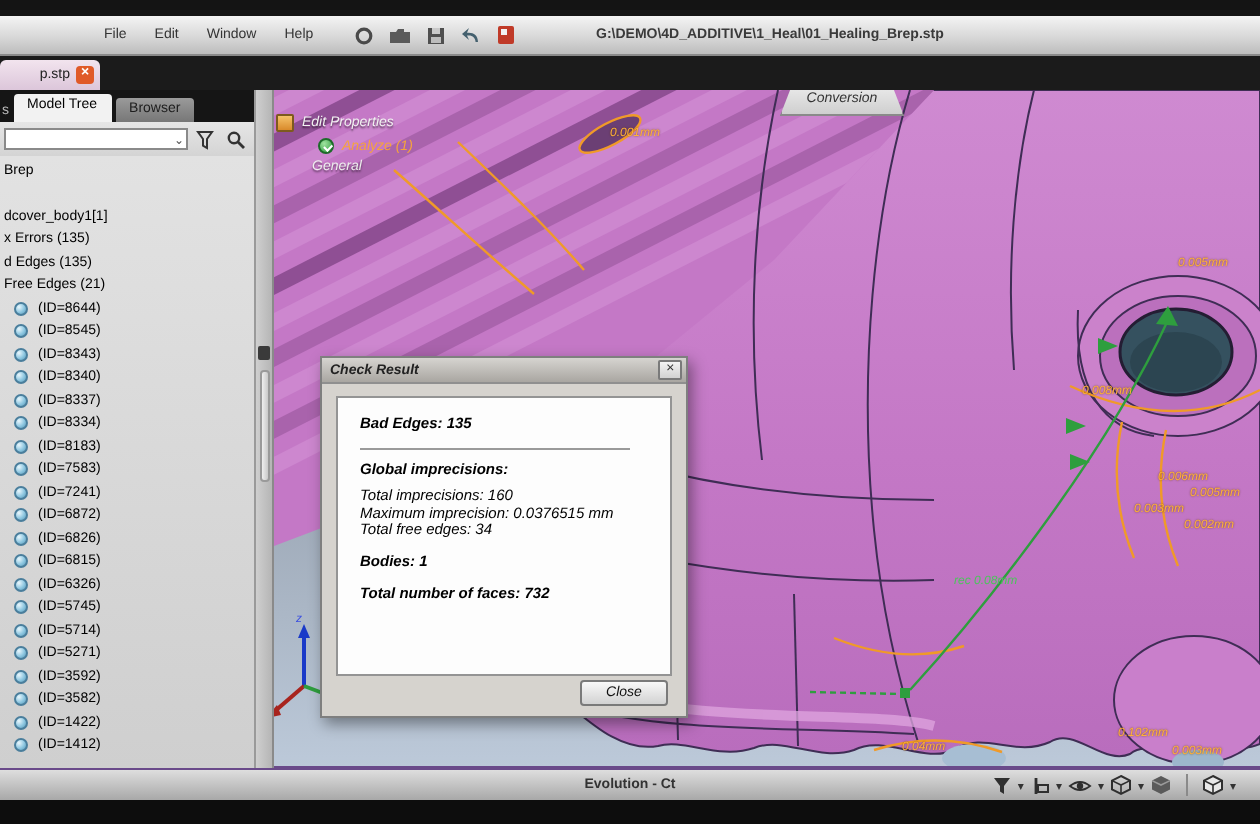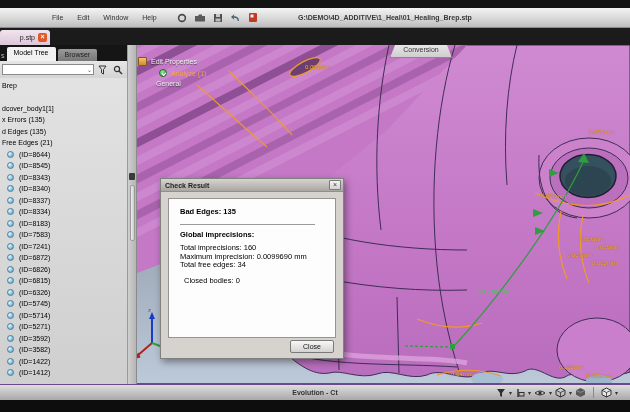--- a/index.html
+++ b/index.html
@@ -37,21 +37,21 @@
   .trow.gap { margin-bottom:11px; }
   .trow.id-row { padding-left:7px; }
   .sphere { width:7px; height:7px; border-radius:50%; background:radial-gradient(circle at 30% 30%, #eaf7fd, #8cc6e0 55%, #5795b5); border:0.5px solid #4a7e9c; margin-right:5px; flex:0 0 auto; }
 
   
   .splitter { width:9px; background:linear-gradient(90deg,#cfcfcf,#b5b5b5); border-right:1px solid #8a8a8a; position:relative; }
   .split-handle { position:absolute; left:1.5px; top:140px; width:5px; height:56px; background:linear-gradient(90deg,#efefef,#c9c9c9); border:1px solid #9a9a9a; border-radius:2px; }
   .split-dot { position:absolute; left:1px; top:128px; width:6px; height:7px; background:#3a3a3a; border-radius:1px; }
 
   
-  .viewport { position:relative; width:493px; height:339px; background:linear-gradient(#7d8694,#9aa5b3 55%,#bcc9d9); overflow:hidden; border-bottom:1px solid #6a4a8a; }
+  .viewport { position:relative; width:493px; height:339px; background:linear-gradient(#7d8694,#9aa5b3 55%,#bcc9d9); overflow:hidden; border-bottom:1px solid #6a4a8a;font-style:italic; }
   .viewport svg { position:absolute; left:0; top:0; }
   .conversion-tab { position:absolute; left:253px; top:-3px; width:62px; height:16px; background:linear-gradient(#ececec,#cfcfcf); border:1px solid #8a8a8a; border-radius:0 0 0 0; border-top:none; clip-path:polygon(10% 0,90% 0,100% 100%,0 100%); font-size:7px; color:#333; text-align:center; line-height:16px; z-index:3; }
   .edit-props { position:absolute; left:1px; top:12px; z-index:3; font-size:7px; }
   .ep-row { display:flex; align-items:center; gap:4px; margin-bottom:3px; }
   .ep-icon { width:9px; height:9px; background:linear-gradient(#f5c26a,#d98a2b); border:1px solid #7d5a1e; border-radius:1px; }
   .ep-label { color:#f2f2f2; text-shadow:0 1px 1px rgba(0,0,0,.6); }
   .ep-check { width:8px; height:8px; border-radius:50%; background:radial-gradient(circle at 35% 30%, #9fe39f, #2c9a3c); border:1px solid #1d6b2a; margin-left:21px; position:relative; }
   .ep-check::after { content:""; position:absolute; left:2px; top:1.5px; width:3px; height:1.8px; border-left:1px solid #fff; border-bottom:1px solid #fff; transform:rotate(-45deg); }
   .ep-analyze { color:#f5a43c; }
   .ep-general { color:#eee; text-shadow:0 1px 1px rgba(0,0,0,.5); margin-left:18px; }
@@ -375,25 +375,26 @@
         <div class="dlg-title">
           <span class="dlg-title-text">Check Result</span>
           <span class="dlg-close">×</span>
         </div>
         <div class="dlg-body">
           <div class="dlg-line b">Bad Edges: 135</div>
           <hr class="dlg-sep">
           <div class="dlg-line b">Global imprecisions:</div>
           <div class="sp5"></div>
           <div class="dlg-line">Total imprecisions: 160</div>
-          <div class="dlg-line">Maximum imprecision: 0.0099690 mm</div>
+          <div class="dlg-line">Maximum imprecision: 0.0376515 mm</div>
           <div class="dlg-line">Total free edges: 34</div>
           <div class="sp7"></div>
-          <div class="dlg-line indent">Closed bodies: 0</div>
+          <div class="dlg-line b">Bodies: 1</div>
           <div class="sp8"></div>
+          <div class="dlg-line b">Total number of faces: 732</div>
         </div>
         <div class="dlg-close-btn">Close</div>
       </div>
     </div>
   </div>
 
   <div class="statusbar">
     <span class="status-label">Evolution - Ct</span>
     <span class="status-icons">
       <svg width="10" height="10">

